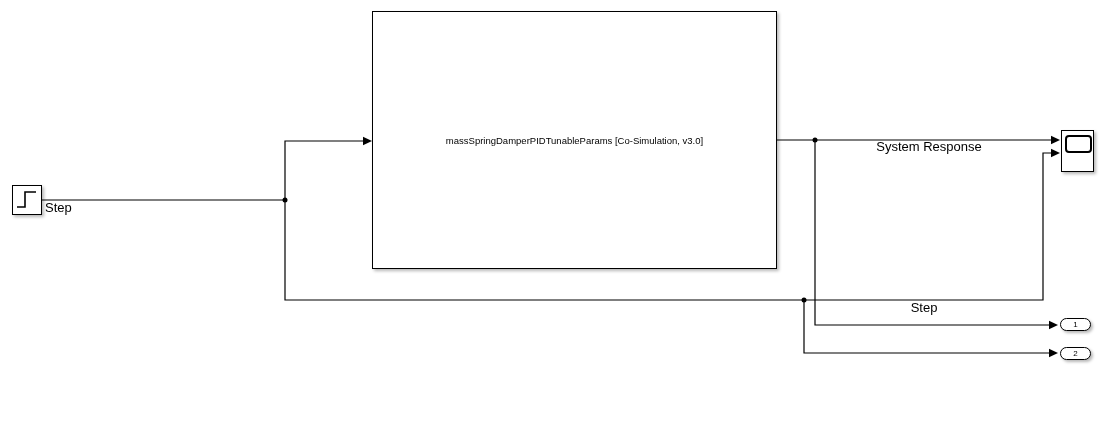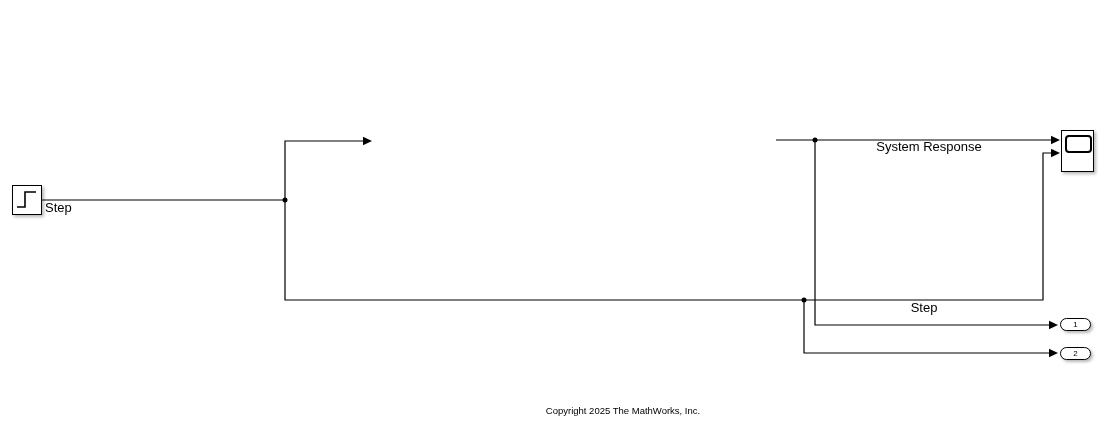--- a/index.html
+++ b/index.html
@@ -165,30 +165,32 @@
     </g>
   </svg>
 
   <div class="block step-block">
     <svg width="27" height="27" viewBox="0 0 27 27" xmlns="http://www.w3.org/2000/svg">
       <path d="M4,21 H12 V6 H23" fill="none" stroke="#000000" stroke-width="1.6"></path>
     </svg>
   </div>
   <div class="sig-label step-src-label">Step</div>
 
+  <div class="block subsystem-block">
+    <div class="subsystem-label">massSpringDamperPIDTunableParams [Co-Simulation, v3.0]</div>
+  </div>
 
   <div class="block scope-block">
     <div class="scope-screen"></div>
   </div>
 
   <div class="outport outport-1">
     <span>1</span>
   </div>
   <div class="outport outport-2">
     <span>2</span>
   </div>
 
   <div class="sig-label sysresp-label">System Response</div>
   <div class="sig-label step-sig-label">Step</div>
 
-  <div class="copyright">Copyright 2025 The MathWorks, Inc.</div>
 
 </div>
 
 </body></html>

